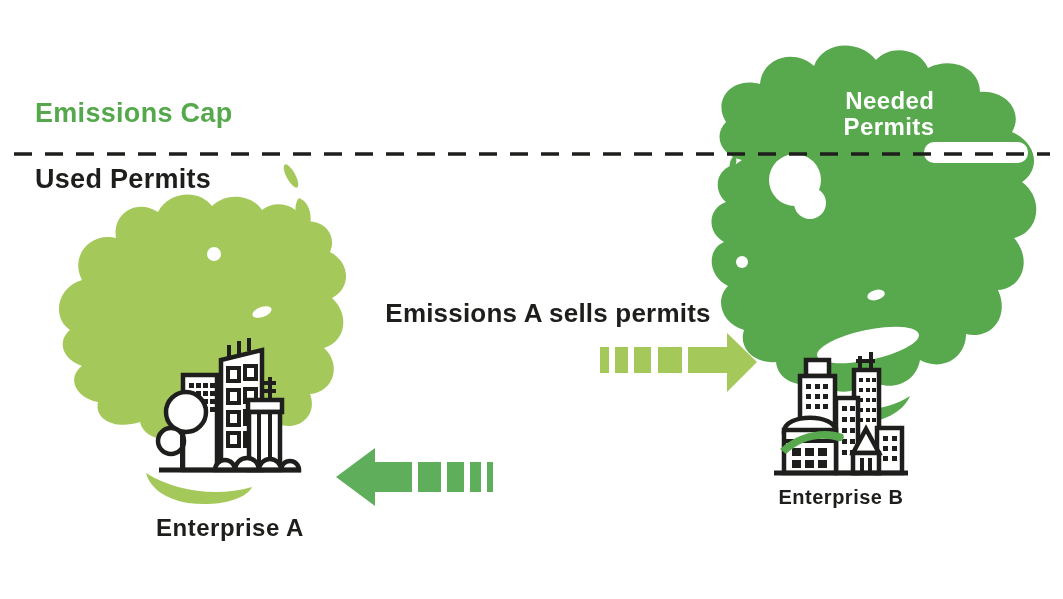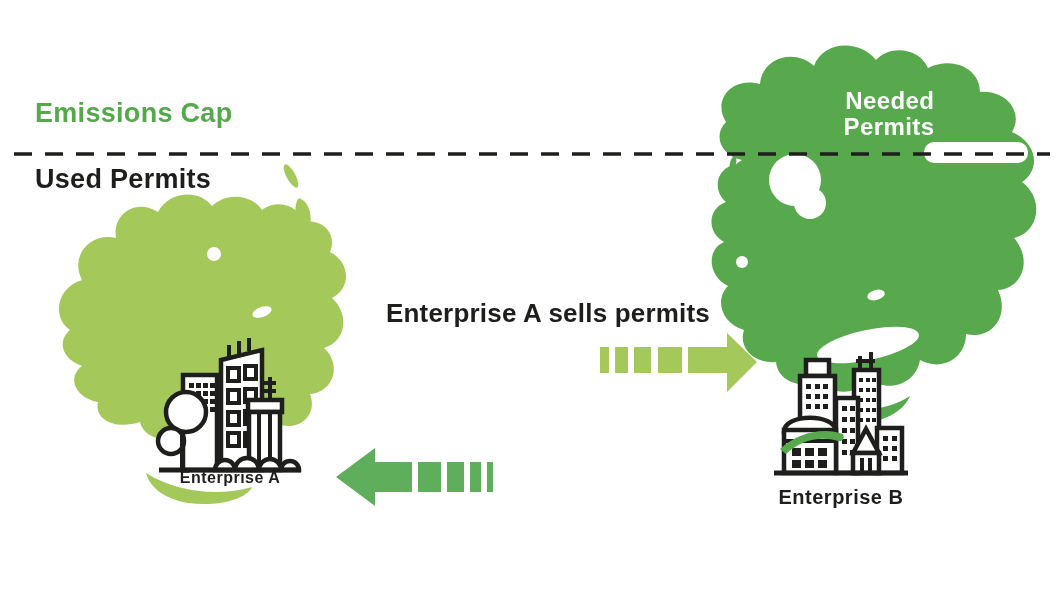--- a/index.html
+++ b/index.html
@@ -9,21 +9,21 @@
     font-family:"Liberation Sans","DejaVu Sans",sans-serif;
   }
   .stage svg{position:absolute;left:0;top:0;}
   .lbl{position:absolute;font-weight:700;line-height:1;white-space:nowrap;}
   .lbl.center{transform:translateX(-50%);}
   #emissions-cap{left:35px;top:100px;font-size:27px;color:var(--heading-green);letter-spacing:.3px;}
   #used-permits{left:35px;top:166px;font-size:27px;color:var(--ink);letter-spacing:.3px;}
   #needed-permits{left:889px;top:88px;font-size:24px;color:var(--white);text-align:right;line-height:1.08;letter-spacing:.4px;}
   #sell-label{left:548px;top:300px;font-size:26px;color:var(--ink);letter-spacing:.2px;}
   #buy-label{left:550px;top:408px;font-size:26px;color:var(--ink);letter-spacing:.2px;}
-  #label-a{left:230px;top:470px;font-size:16px;color:var(--ink);letter-spacing:.5px;}
+  #label-a{left:230px;top:516px;font-size:24px;color:var(--ink);letter-spacing:.5px;}
   #label-b{left:841px;top:487px;font-size:20px;color:var(--ink);letter-spacing:.5px;text-align:right;}
 
   .fill-light{fill:var(--light-green);}
   .fill-dark{fill:var(--dark-green);}
   .fill-arrow{fill:var(--arrow-green);}
   .fill-white{fill:var(--white);}
   .dash-line{stroke:var(--ink);stroke-width:3.5;stroke-dasharray:18 13;fill:none;}
   .bld{fill:var(--white);stroke:var(--ink);stroke-width:4.5;stroke-linejoin:miter;}
   .win{fill:var(--ink);}
   .winh{fill:var(--white);stroke:var(--ink);stroke-width:4;}
@@ -213,16 +213,16 @@
       <rect class="fill-arrow" x="487" y="462" width="6" height="30"></rect>
     </g>
   </svg>
 
   <div class="lbl" id="emissions-cap">Emissions Cap</div>
   <div class="lbl" id="used-permits">Used Permits</div>
   <div class="lbl center" id="needed-permits">
     <span>Needed</span><br>
     <span>Permits</span>
   </div>
-  <div class="lbl center" id="sell-label">Enterprise A sells permits</div>
+  <div class="lbl center" id="sell-label">Emissions A sells permits</div>
   <div class="lbl center" id="label-a">Enterprise A</div>
   <div class="lbl center" id="label-b">Enterprise B</div>
 </div>
 
 </body></html>

